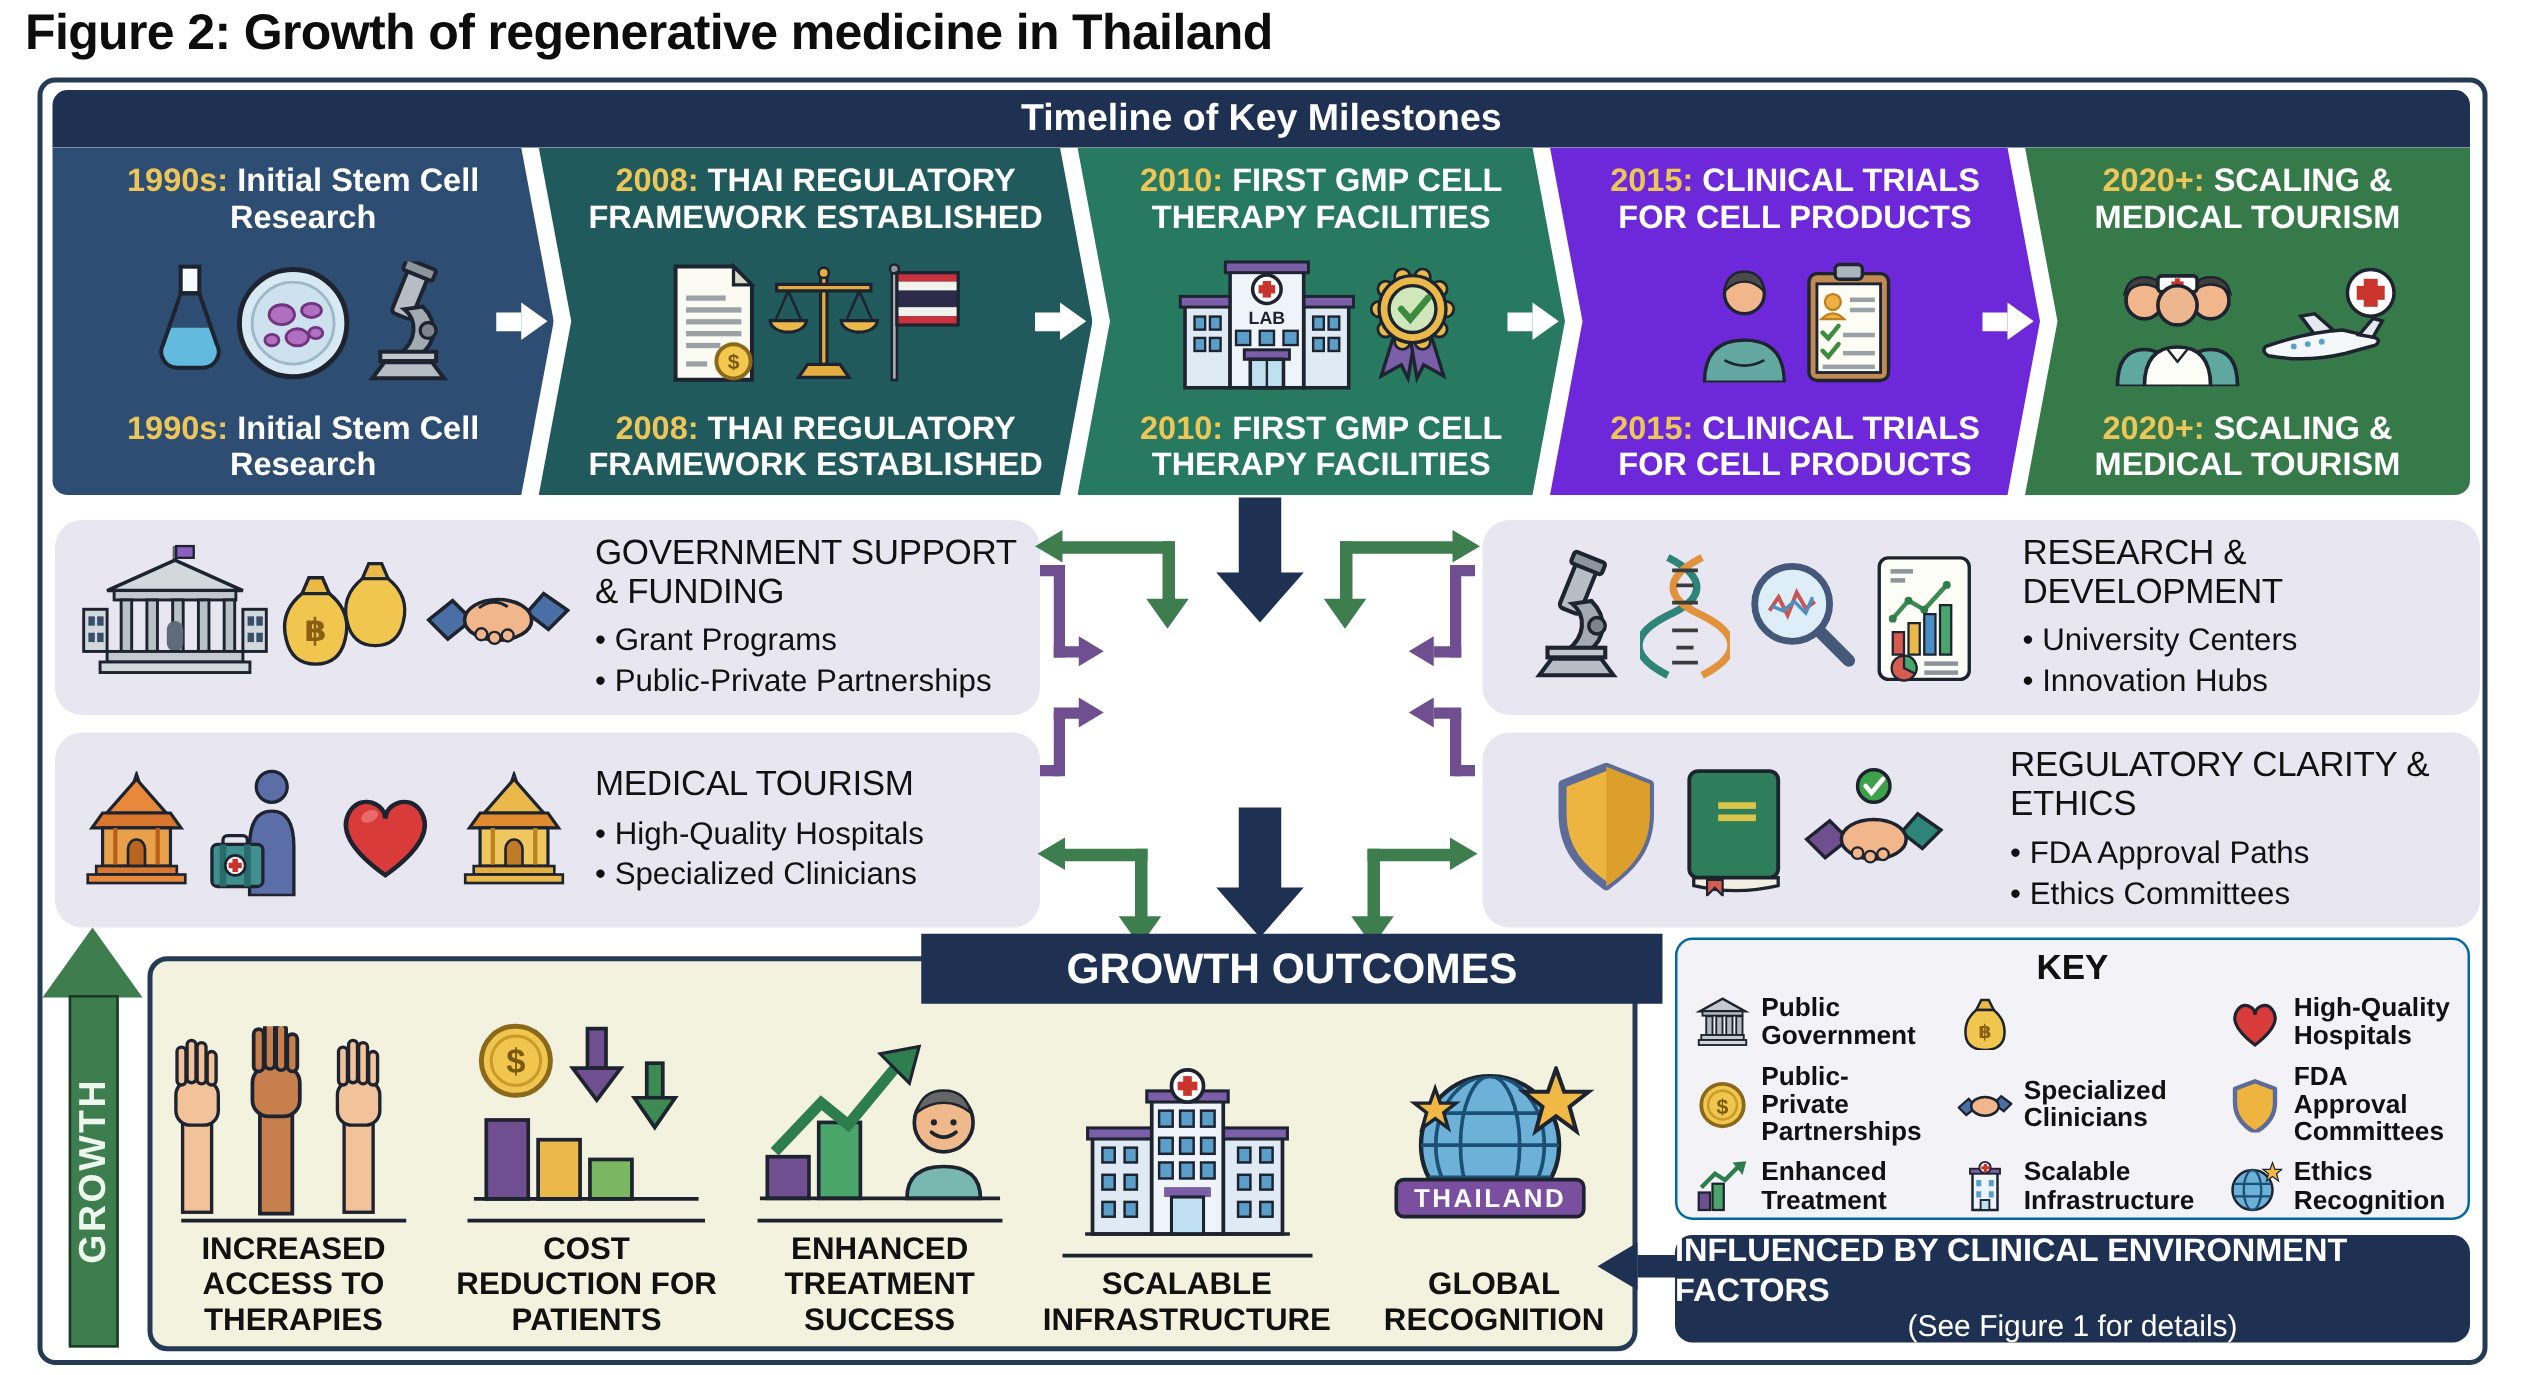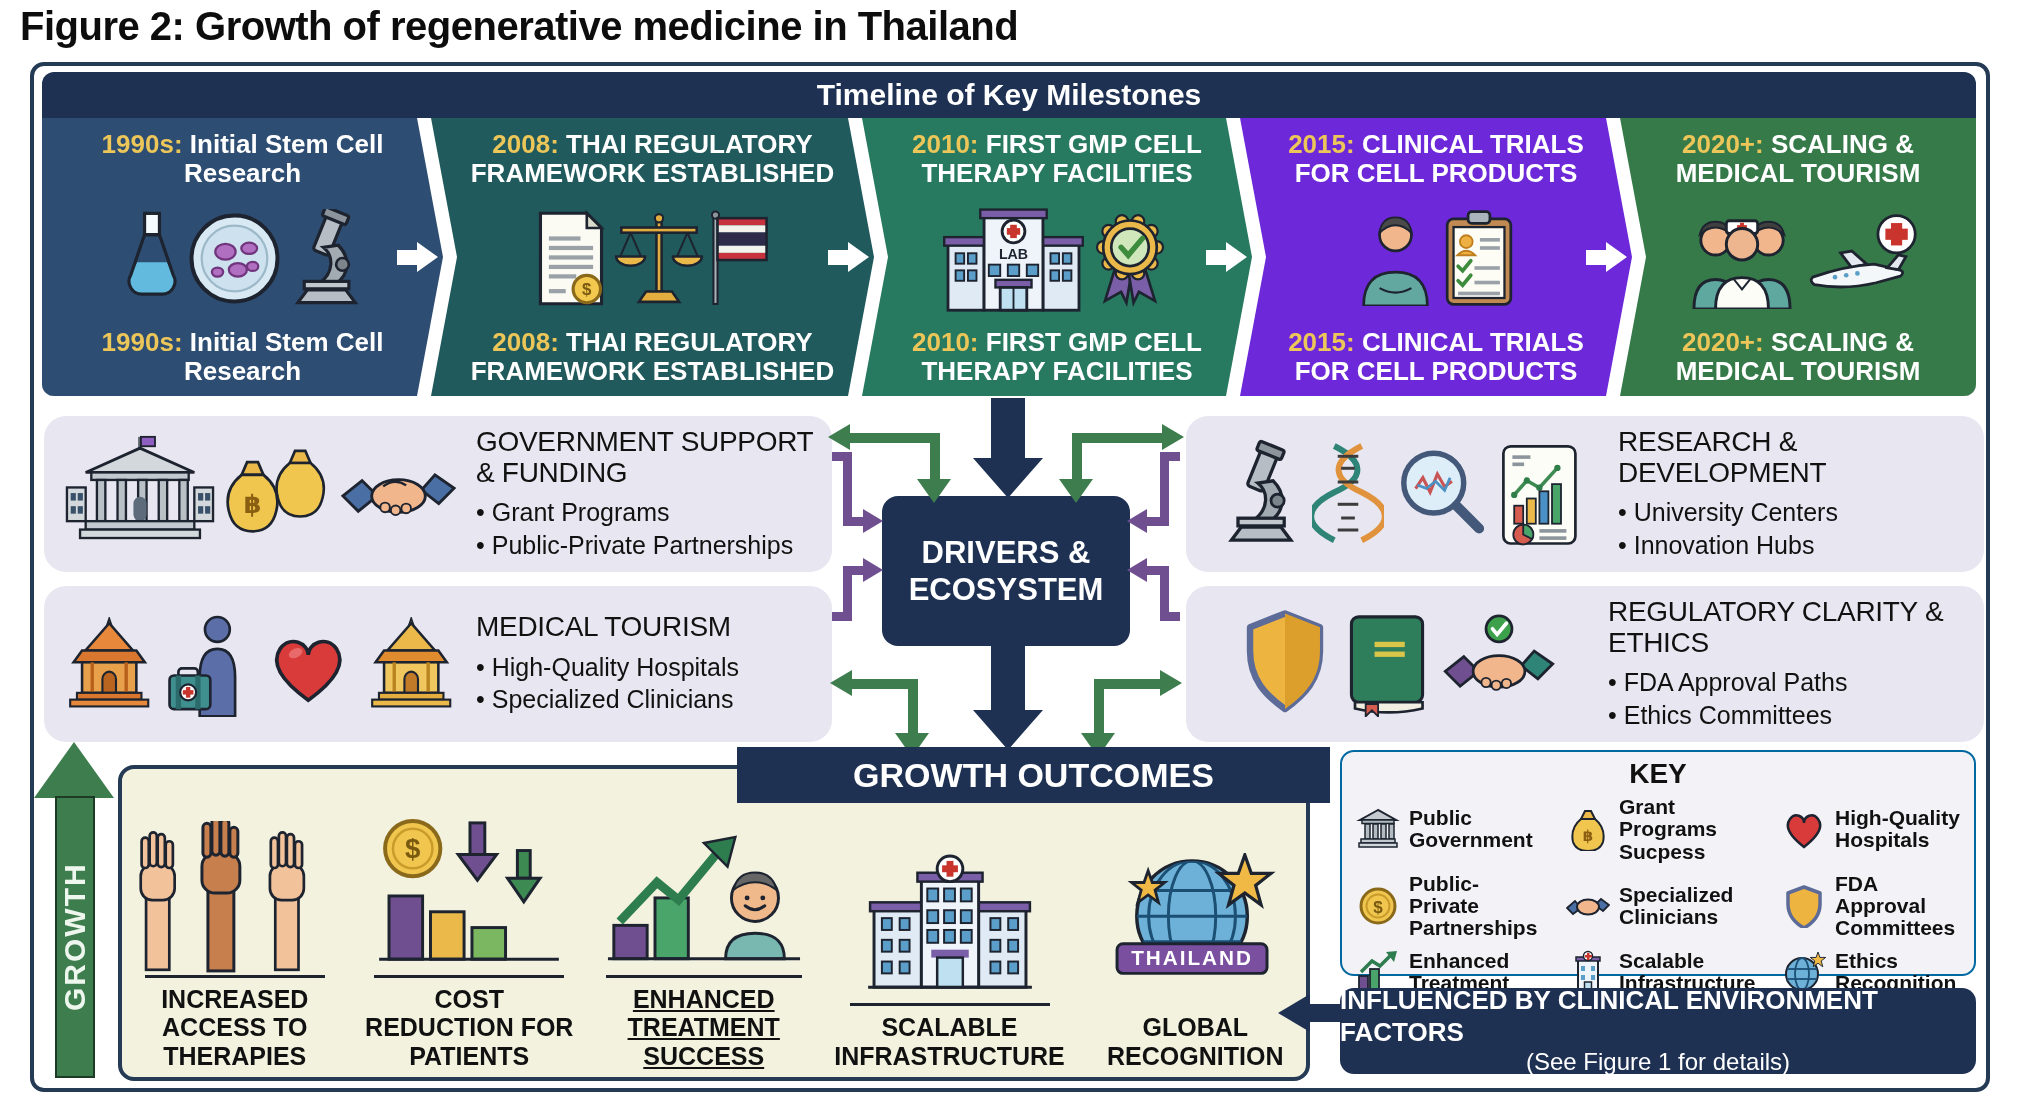--- a/index.html
+++ b/index.html
@@ -454,24 +454,20 @@
           <circle cx="68" cy="75" r="5" fill="#f2b68c" stroke="#1d2430" stroke-width="2"></circle>
         </svg>
     </div>
     <div class="txt" style="width:380px;">
       <div class="box-title">REGULATORY CLARITY &amp; ETHICS</div>
       <div class="bullet">FDA Approval Paths</div>
       <div class="bullet">Ethics Committees</div>
     </div>
   </div>
 
-  <div class="hub">
-    <div>DRIVERS &amp;</div>
-    <div>ECOSYSTEM</div>
-  </div>
 
   <i class="sh" style="left:991px;top:398px;width:34px;height:62px;background:#1e3153;"></i>
   <i class="tr" style="left:973px;top:458px;border-left:35px solid transparent;border-right:35px solid transparent;border-top:40px solid #1e3153;"></i>
   <i class="sh" style="left:991px;top:646px;width:34px;height:66px;background:#1e3153;"></i>
   <i class="tr" style="left:973px;top:710px;border-left:35px solid transparent;border-right:35px solid transparent;border-top:40px solid #1e3153;"></i>
 
   <i class="tr" style="left:828px;top:424px;border-top:13px solid transparent;border-bottom:13px solid transparent;border-right:22px solid #3e7d4e;"></i>
   <i class="sh" style="left:848px;top:433px;width:92px;height:10px;background:#3e7d4e;"></i>
   <i class="sh" style="left:930px;top:433px;width:10px;height:48px;background:#3e7d4e;"></i>
   <i class="tr" style="left:917px;top:479px;border-left:17px solid transparent;border-right:17px solid transparent;border-top:24px solid #3e7d4e;"></i>
@@ -548,21 +544,21 @@
           <polygon points="100,28 132,22 124,52" fill="#2e7d4f" stroke="#1d2430" stroke-width="2.5"></polygon>
           <circle cx="152" cy="84" r="24" fill="#f0b98c" stroke="#1d2430" stroke-width="3"></circle>
           <path d="M130 76 q4 -18 22 -18 q18 0 22 18 q-10 -8 -22 -8 q-12 0 -22 8 z" fill="#666" stroke="#1d2430" stroke-width="2"></path>
           <circle cx="144" cy="84" r="2.5" fill="#1d2430"></circle>
           <circle cx="160" cy="84" r="2.5" fill="#1d2430"></circle>
           <path d="M142 92 q10 8 20 0" stroke="#1d2430" stroke-width="3" fill="none" stroke-linecap="round"></path>
           <path d="M122 146 q0 -26 30 -26 q30 0 30 26 z" fill="#79b8b0" stroke="#1d2430" stroke-width="3"></path>
           <line x1="2" y1="146" x2="198" y2="146" stroke="#1d2430" stroke-width="3"></line>
         </svg>
       <div class="oc-base" style="width:196px;"></div>
-      <div class="oc-label" style="width:170px;text-decoration:underline;">ENHANCED TREATMENT SUCCESS</div>
+      <div class="oc-label" style="width:170px;">ENHANCED TREATMENT SUCCESS</div>
     </div>
     <div class="oc" style="width:250px;">
       <svg width="168" height="148" viewBox="0 0 170 150">
           <rect x="8" y="58" width="48" height="78" fill="#dfeaf4" stroke="#1d2430" stroke-width="3"></rect>
           <rect x="4" y="50" width="56" height="9" fill="#7b5ea8" stroke="#1d2430" stroke-width="2.5"></rect>
           <rect x="114" y="58" width="48" height="78" fill="#dfeaf4" stroke="#1d2430" stroke-width="3"></rect>
           <rect x="110" y="50" width="56" height="9" fill="#7b5ea8" stroke="#1d2430" stroke-width="2.5"></rect>
           <rect x="16" y="66" width="10" height="12" fill="#5b9ec9" stroke="#1d2430" stroke-width="2"></rect>
           <rect x="34" y="66" width="10" height="12" fill="#5b9ec9" stroke="#1d2430" stroke-width="2"></rect>
           <rect x="16" y="88" width="10" height="12" fill="#5b9ec9" stroke="#1d2430" stroke-width="2"></rect>
@@ -633,21 +629,20 @@
             <rect x="3" y="36" width="38" height="4" fill="#d3d8dd" stroke="#1d2430" stroke-width="1.5"></rect>
           </svg>
         <div class="klabel" style="width:120px;">Public Government</div>
       </div>
       <div class="kentry">
         <svg width="44" height="44" viewBox="0 0 44 44">
             <polygon points="15,12 29,12 25,4 19,4" fill="#eab94a" stroke="#1d2430" stroke-width="2"></polygon>
             <path d="M15 12 q-11 9 -8 23 q3 9 15 9 q12 0 15 -9 q3 -14 -8 -23 z" fill="#f0c64f" stroke="#1d2430" stroke-width="2"></path>
             <text x="22" y="34" text-anchor="middle" font-size="15" font-weight="bold" fill="#8a5f12">฿</text>
           </svg>
-        <div class="klabel" style="width:150px;">Grant Programs Sucpess</div>
       </div>
       <div class="kentry">
         <svg width="44" height="44" viewBox="0 0 44 44">
             <path d="M22 40 C9 30 2 20 8 12 C13 5 22 9 22 16 C22 9 31 5 36 12 C42 20 35 30 22 40 z" fill="#d93a3a" stroke="#1d2430" stroke-width="2.5"></path>
           </svg>
         <div class="klabel" style="width:125px;">High-Quality Hospitals</div>
       </div>
       <div class="kentry">
         <svg width="44" height="44" viewBox="0 0 44 44">
             <circle cx="22" cy="22" r="17" fill="#f0c64f" stroke="#8a6a1a" stroke-width="3"></circle>

